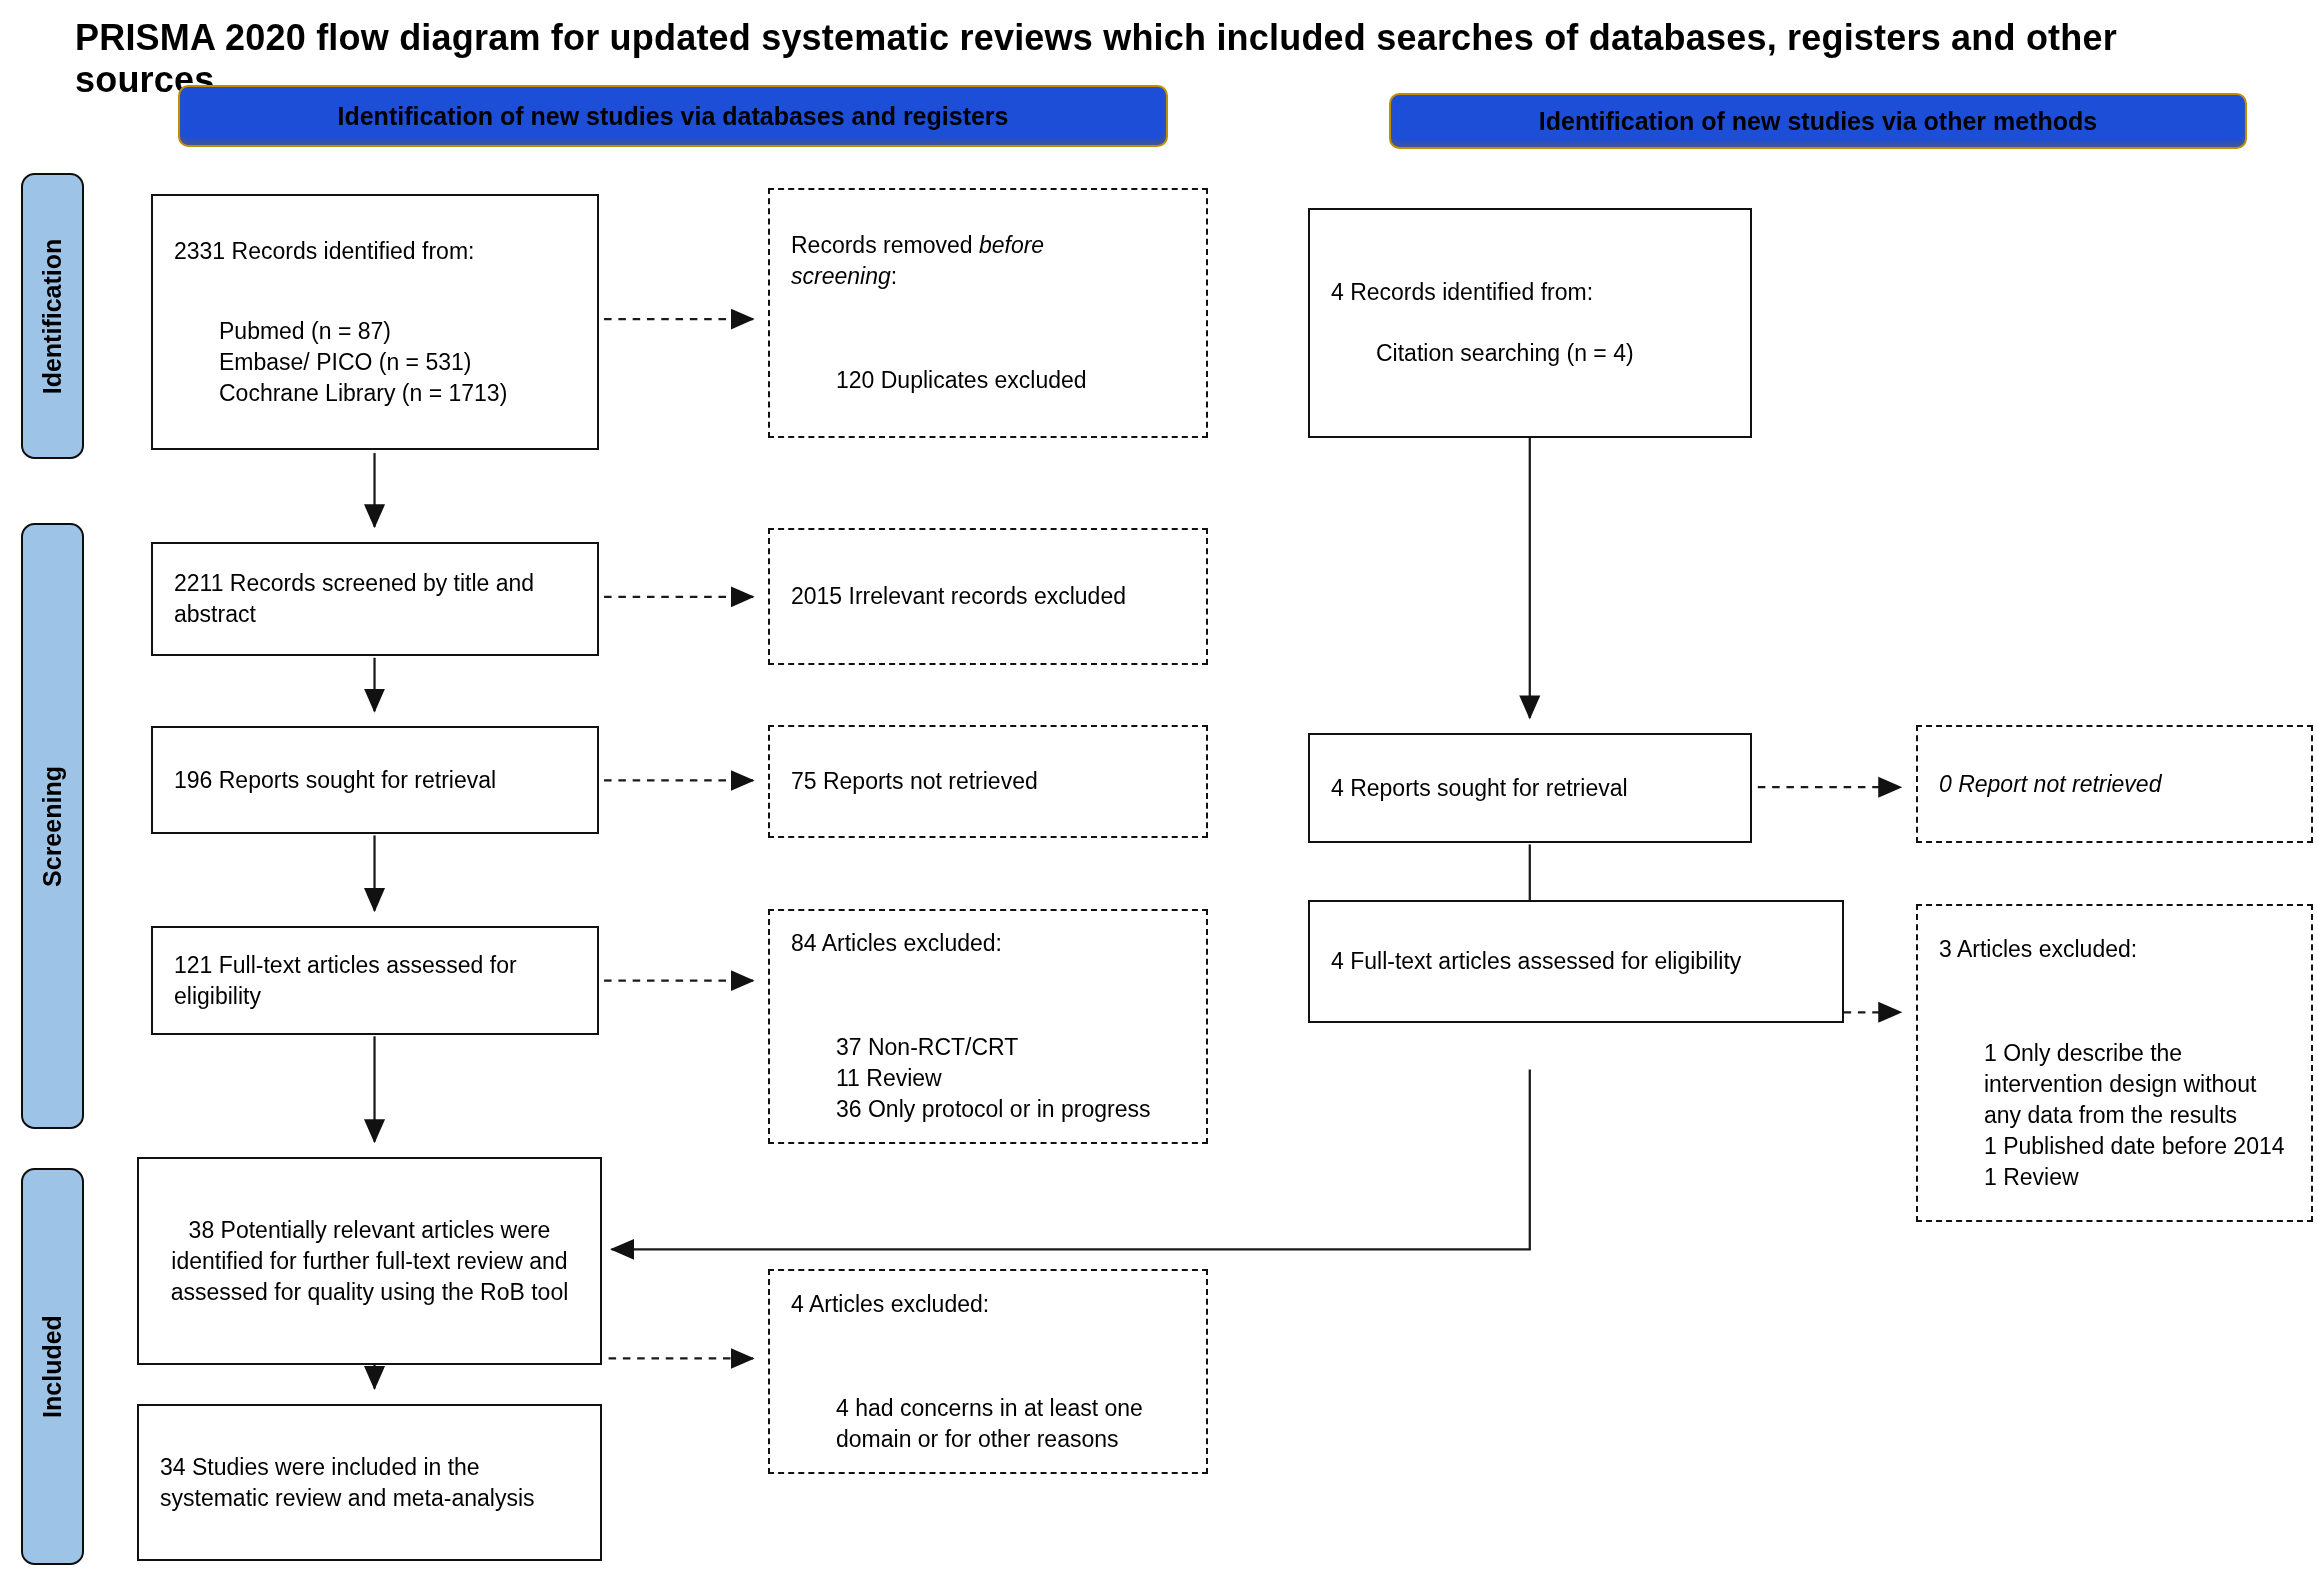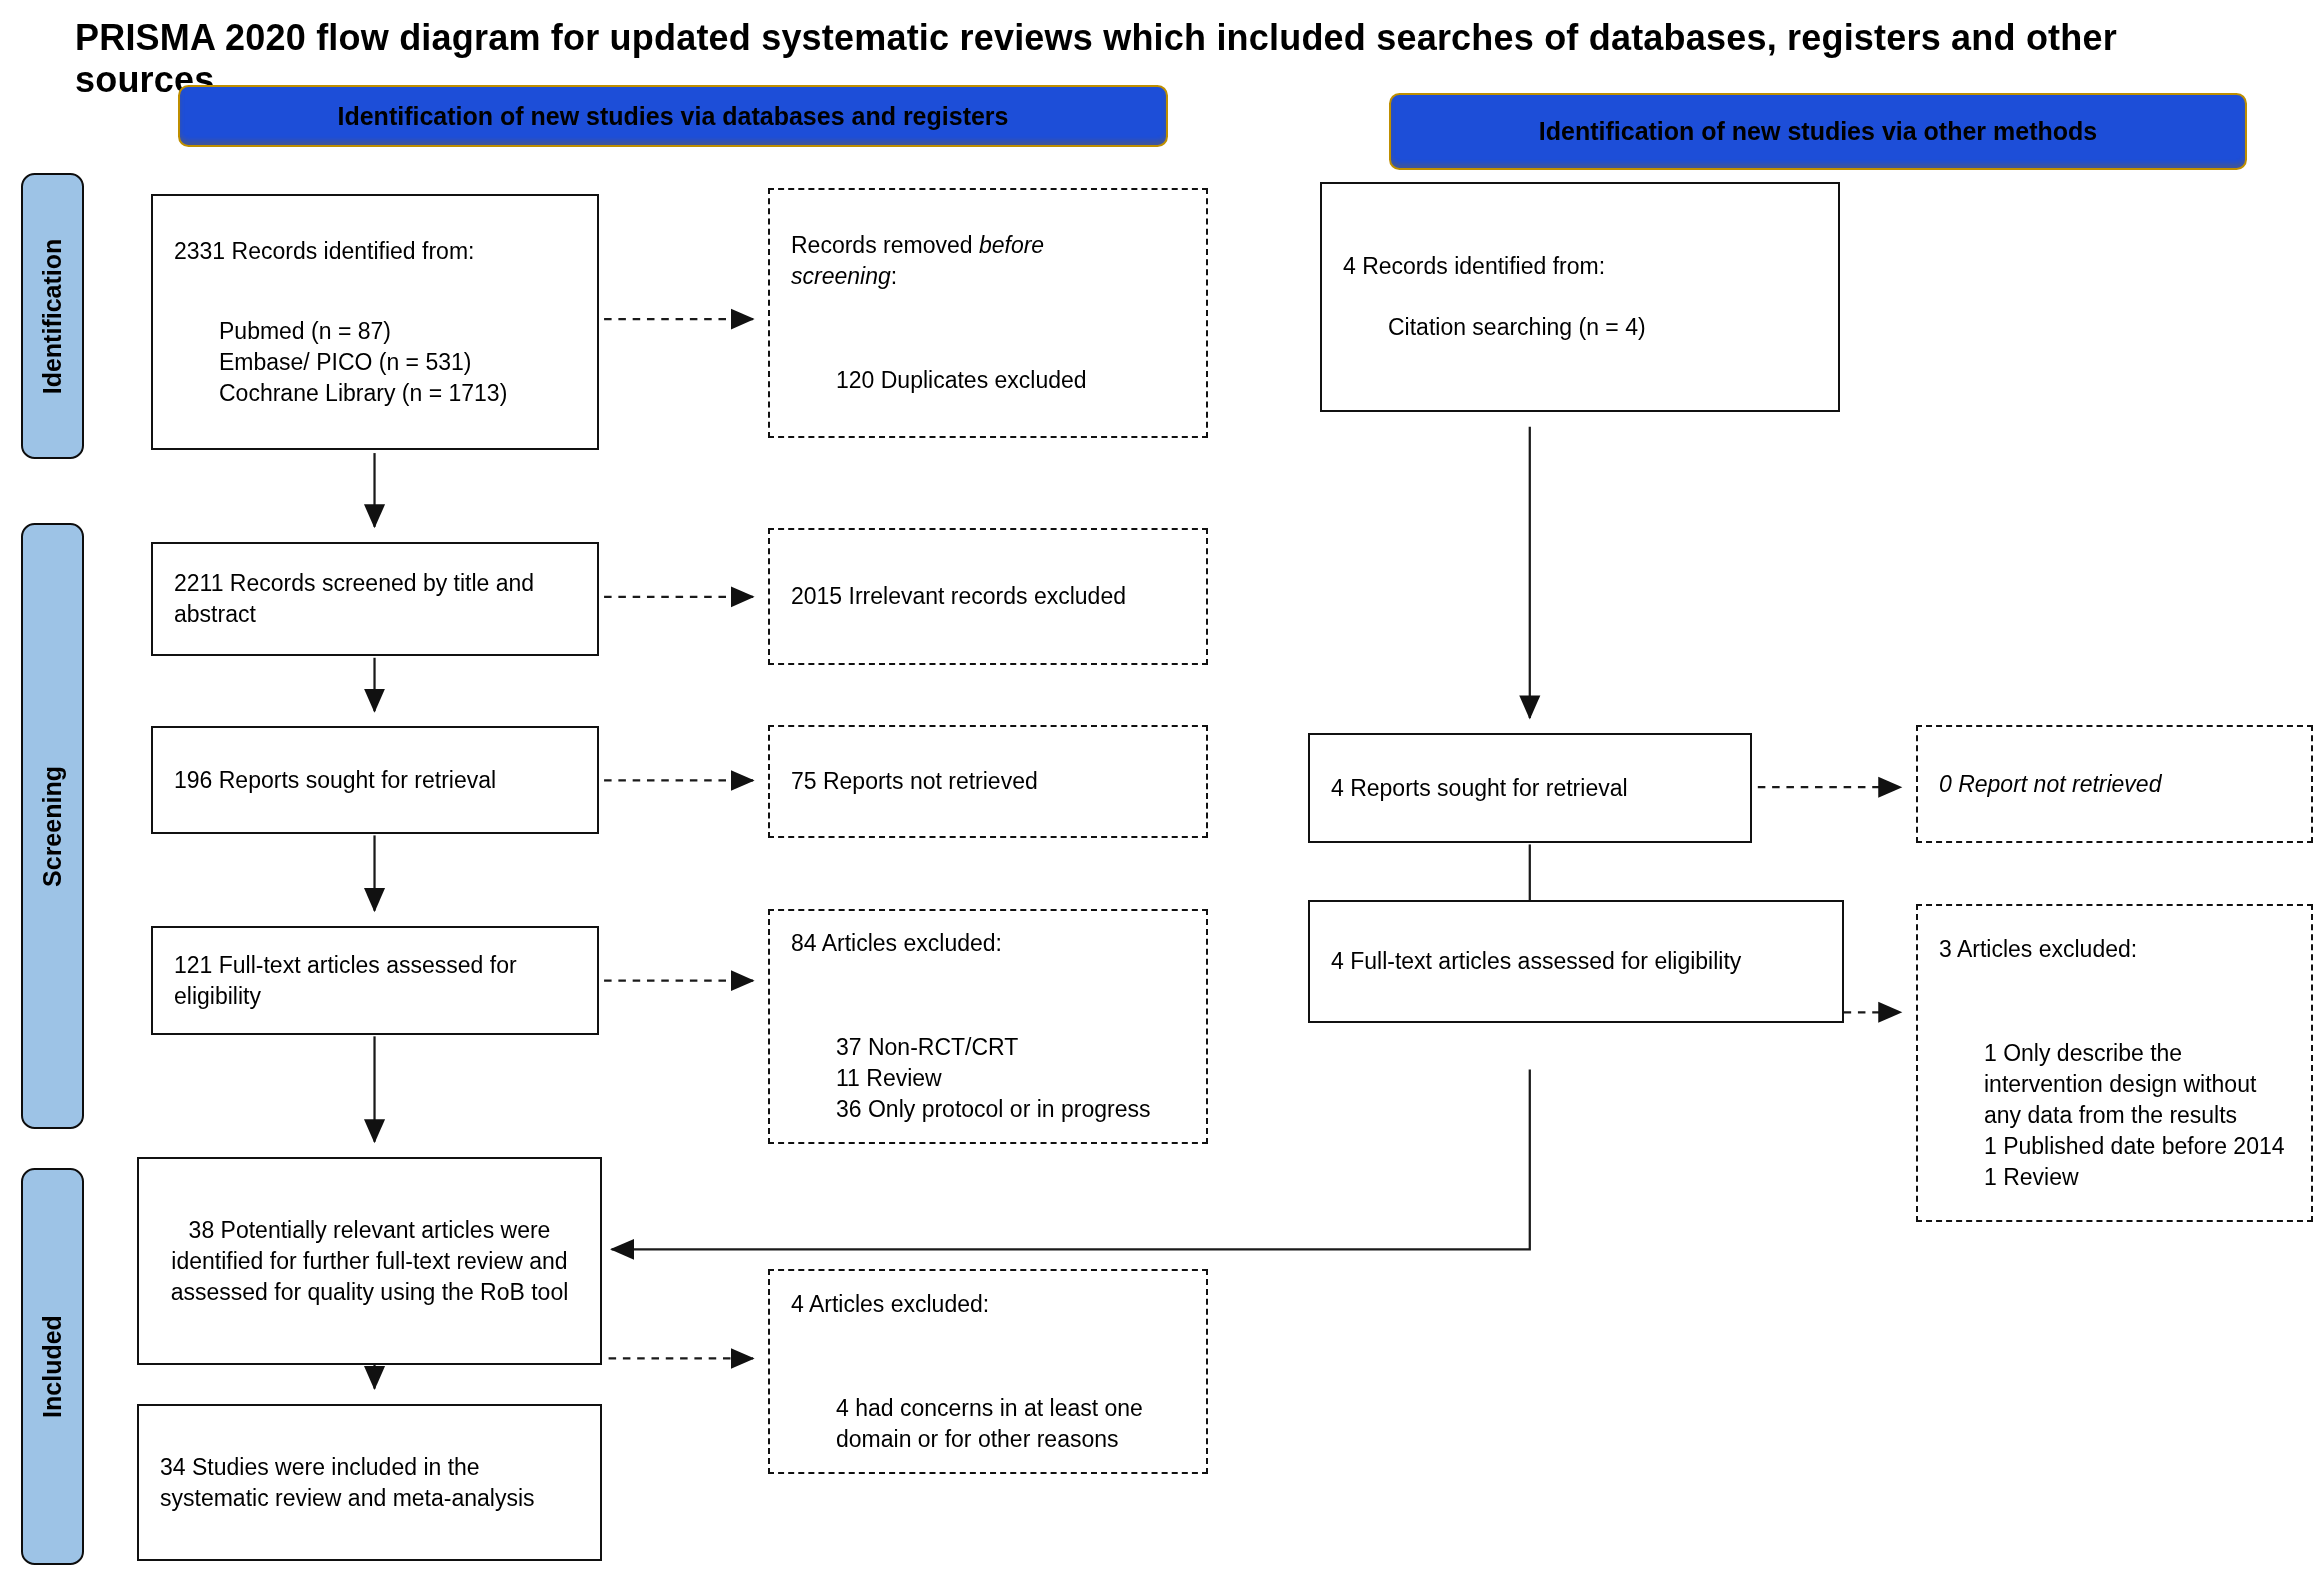--- a/index.html
+++ b/index.html
@@ -16,21 +16,21 @@
     font-size:36px; font-weight:bold; letter-spacing:0.2px;
   }
   .banner {
     position:absolute; box-sizing:border-box;
     background:#1d4ed8; border:2.3px solid #BF8F00; border-radius:10.5px;
     display:flex; align-items:center; justify-content:center;
     font-size:25px; font-weight:bold;
     box-shadow: inset 0 -4.5px 4.5px rgba(150,105,0,0.28);
   }
   #banner-databases { left:178px;  top:85px; width:990px; height:62px; }
-  #banner-other     { left:1389px; top:93px; width:858px; height:77px; }
+  #banner-other     { left:1389px; top:93px; width:858px; height:56px; }
 
   .stage-tab {
     position:absolute; left:21px; width:63px; box-sizing:border-box;
     background:#9DC3E6; border:2.3px solid #0d0d0d; border-radius:13.6px;
     display:flex; align-items:center; justify-content:center;
   }
   .stage-tab span {
     transform:rotate(-90deg); white-space:nowrap;
     font-size:25px; font-weight:bold;
   }
@@ -59,21 +59,21 @@
   #box-studies-included      { left:137px; top:1404px; width:465px; height:157px; }
 
   
   #box-records-removed       { left:768px; top:188px;  width:440px; height:250px; }
   #box-irrelevant-excluded   { left:768px; top:528px;  width:440px; height:137px; }
   #box-reports-not-retrieved-db { left:768px; top:725px; width:440px; height:113px; }
   #box-articles-excluded-db  { left:768px; top:909px; width:440px; height:235px; }
   #box-rob-excluded          { left:768px; top:1269px; width:440px; height:205px; }
 
   
-  #box-records-identified-other { left:1308px; top:182px;  width:520px; height:230px;margin-left:12px; }
+  #box-records-identified-other { left:1308px; top:208px;  width:444px; height:230px; }
   #box-reports-sought-other     { left:1308px; top:733px;  width:444px; height:110px; }
   #box-fulltext-other           { left:1308px; top:900px; width:536px; height:123px; }
 
   
   #box-reports-not-retrieved-other { left:1916px; top:725px;  width:397px; height:118px;font-style:italic; }
   #box-articles-excluded-other     { left:1916px; top:904px; width:397px; height:318px; }
 </style>
 </head>
 <body>
 

